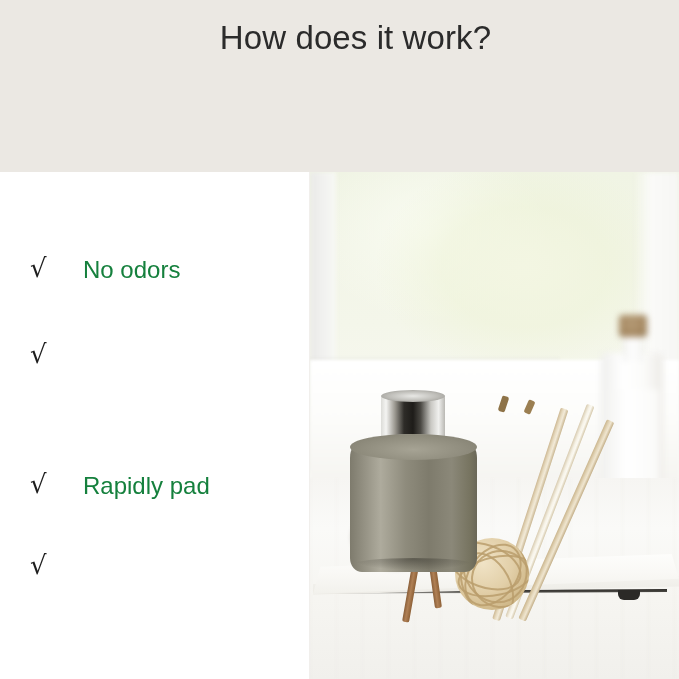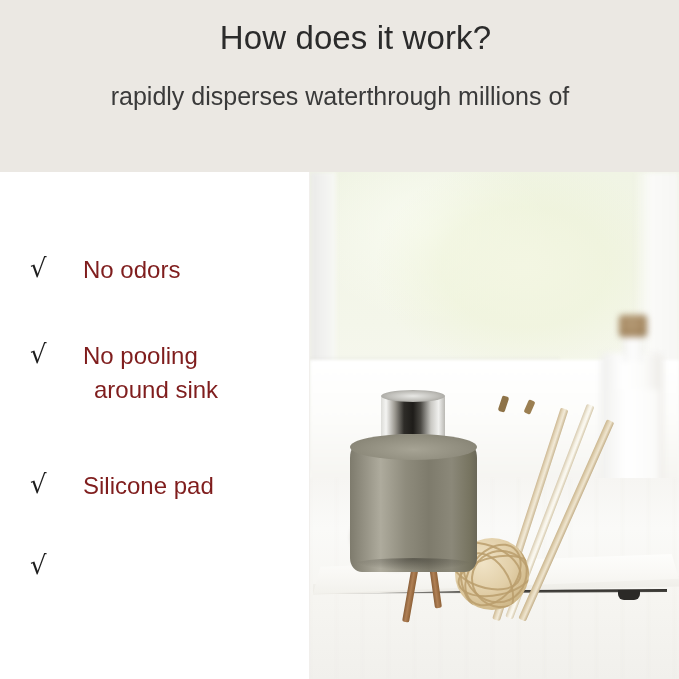--- a/index.html
+++ b/index.html
@@ -94,21 +94,21 @@
     line-height: 30px;
     color: #1d1d1d;
     font-family: "DejaVu Sans", sans-serif;
     font-weight: 400;
     text-align: left;
   }
   .check-label {
     flex: 1 1 auto;
     font-size: 24px;
     line-height: 34px;
-    color: #7f1d1d;
+    color: #15803d;
     font-weight: 400;
     padding-left: 21px;
   }
   .check-label .lbl-line2 {
     display: block;
     padding-left: 11px;
   }
 
   
   .photo {
@@ -448,46 +448,41 @@
   }
 </style>
 </head>
 <body>
 
 <div id="page">
 
   <div class="header-band">
     <div class="header-title">How does it work?</div>
     <div class="header-subtitle">
-      <span class="sub-line">rapidly disperses waterthrough millions of</span>
     </div>
   </div>
 
   <div class="left-panel">
     <div class="check-list">
 
       <div class="check-item i0">
         <span class="check-mark">√</span>
         <span class="check-label">
           <span>No odors</span>
         </span>
       </div>
 
       <div class="check-item i1">
         <span class="check-mark">√</span>
-        <span class="check-label">
-          <span>No pooling</span>
-          <span class="lbl-line2">around sink</span>
-        </span>
       </div>
 
       <div class="check-item i2">
         <span class="check-mark">√</span>
         <span class="check-label">
-          <span>Silicone pad</span>
+          <span>Rapidly pad</span>
         </span>
       </div>
 
       <div class="check-item i3">
         <span class="check-mark">√</span>
       </div>
 
     </div>
   </div>
 

